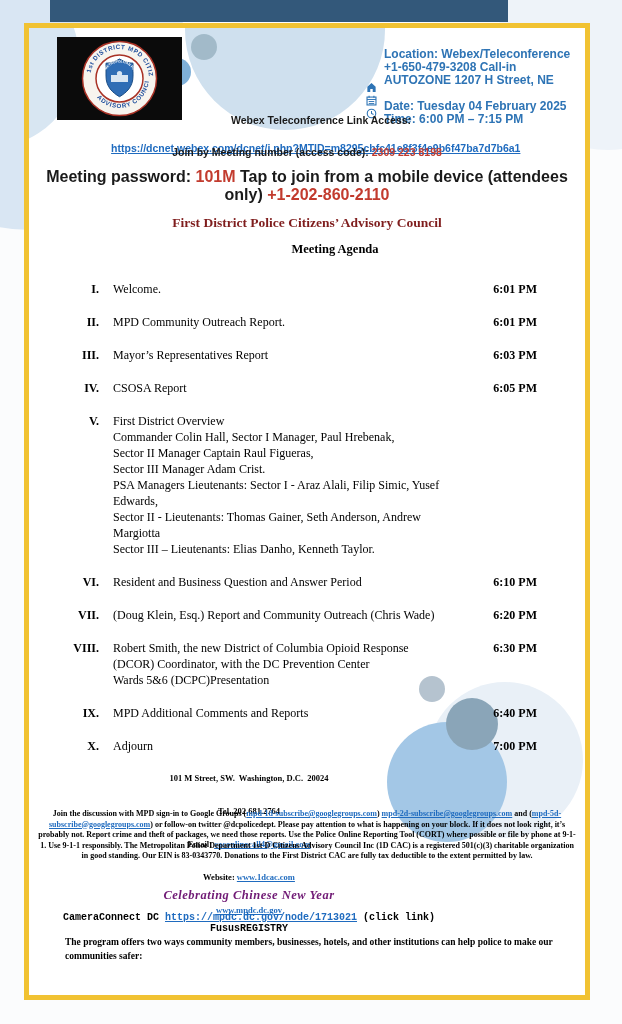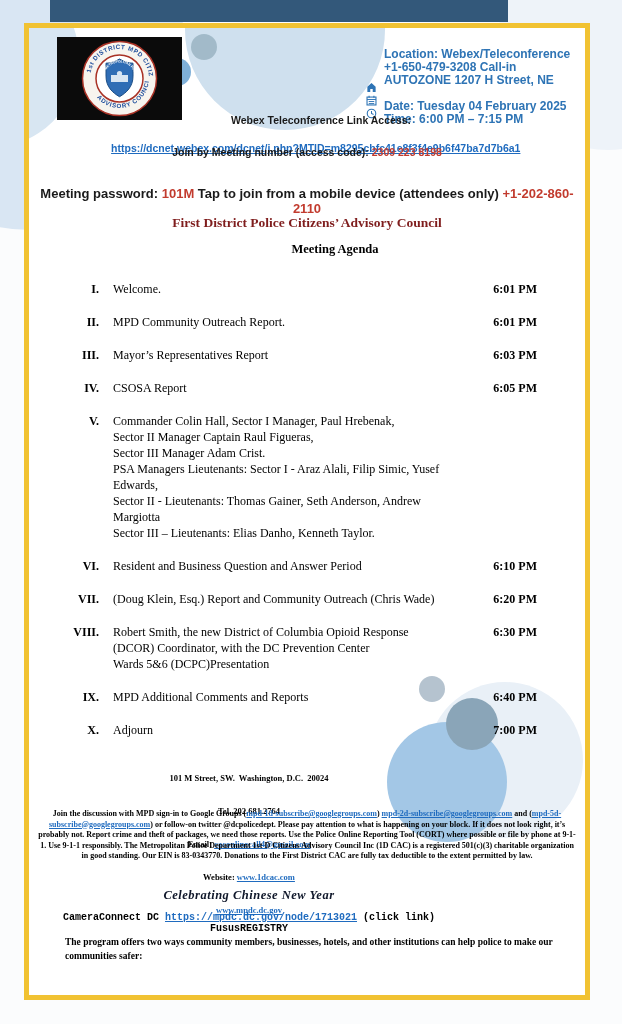--- a/index.html
+++ b/index.html
@@ -36,38 +36,38 @@
   .icon-col svg{display:block;}
   .ic-home{top:54px;}
   .ic-cal{top:67px;}
   .ic-clock{top:80px;}
   .icon{position:absolute;}
 
   .center-line{position:absolute;left:0;width:556px;text-align:center;white-space:pre-wrap;}
   .webex-label{top:86px;font-size:10.5px;font-weight:bold;color:#1a1a1a;padding-left:14px;}
   .webex-link{top:102px;font-size:10.5px;font-weight:bold;}
   .join-line{top:118px;font-size:10.5px;font-weight:bold;color:#1a1a1a;}
-  .password-line{top:158px;font-size:13px;font-weight:bold;color:#1a1a1a;}
+  .password-line{top:140px;font-size:16px;font-weight:bold;color:#1a1a1a;}
   .doc-title{top:187px;font-family:"Liberation Serif",serif;font-size:13.5px;font-weight:bold;color:#7f1d1d;}
   .doc-subtitle{top:214px;font-family:"Liberation Serif",serif;font-size:12.5px;font-weight:bold;color:#000;margin-left:28px;}
 
   .seg-red{color:#c23b2e;}
   .seg-plain{color:inherit;}
   a.seg-link,a.link{color:#1f6bbf;text-decoration:underline;cursor:pointer;}
 
   .agenda{position:absolute;left:26px;top:253px;width:482px;font-family:"Liberation Serif",serif;font-size:12px;line-height:16px;color:#000;}
   .agenda-row{display:grid;grid-template-columns:44px 14px 344px 1fr;margin-bottom:17px;}
   .agenda-num{font-weight:bold;text-align:right;}
   .agenda-time{font-weight:bold;text-align:right;white-space:nowrap;}
   .agenda-detail{}
 
   .footer-center{position:absolute;left:0;width:440px;text-align:center;font-family:"Liberation Serif",serif;font-weight:bold;color:#000;}
   .addr{top:723px;font-size:8.5px;line-height:11px;white-space:pre-wrap;}
   .legal{top:781px;left:7px;width:542px;font-size:8px;line-height:10.5px;text-align:center;}
-  .celebrate{top:860px;font-size:12.5px;font-style:italic;color:#0f172a;letter-spacing:0.5px;}
+  .celebrate{top:860px;font-size:12.5px;font-style:italic;color:#701a75;letter-spacing:0.5px;}
   .camera{top:884px;font-size:10px;font-family:Liberation Mono, monospace;}
   .closing{position:absolute;left:36px;top:907px;width:500px;font-family:"Liberation Serif",serif;font-weight:bold;font-size:9.5px;line-height:14px;color:#000;text-align:left;}
 </style>
 </head>
 <body>
 
 <div class="decor bg-tl"></div>
 <div class="decor bg-tr"></div>
 <div class="navy-bar"></div>
 
@@ -181,20 +181,21 @@
           <div></div>
           <div>
             <div>CSOSA Report</div>
           </div>
           <div class="agenda-time">6:05 PM</div>
         </div>
         <div class="agenda-row">
           <div class="agenda-num">V.</div>
           <div></div>
           <div>
+            <div>First District Overview</div>
             <div class="agenda-detail">Commander Colin Hall, Sector I Manager, Paul Hrebenak,</div>
             <div class="agenda-detail">Sector II Manager Captain Raul Figueras,</div>
             <div class="agenda-detail">Sector III Manager Adam Crist.</div>
             <div class="agenda-detail">PSA Managers Lieutenants: Sector I - Araz Alali, Filip Simic, Yusef Edwards,</div>
             <div class="agenda-detail">Sector II - Lieutenants: Thomas Gainer, Seth Anderson, Andrew Margiotta</div>
             <div class="agenda-detail">Sector III – Lieutenants: Elias Danho, Kenneth Taylor.</div>
           </div>
         </div>
         <div class="agenda-row">
           <div class="agenda-num">VI.</div>

